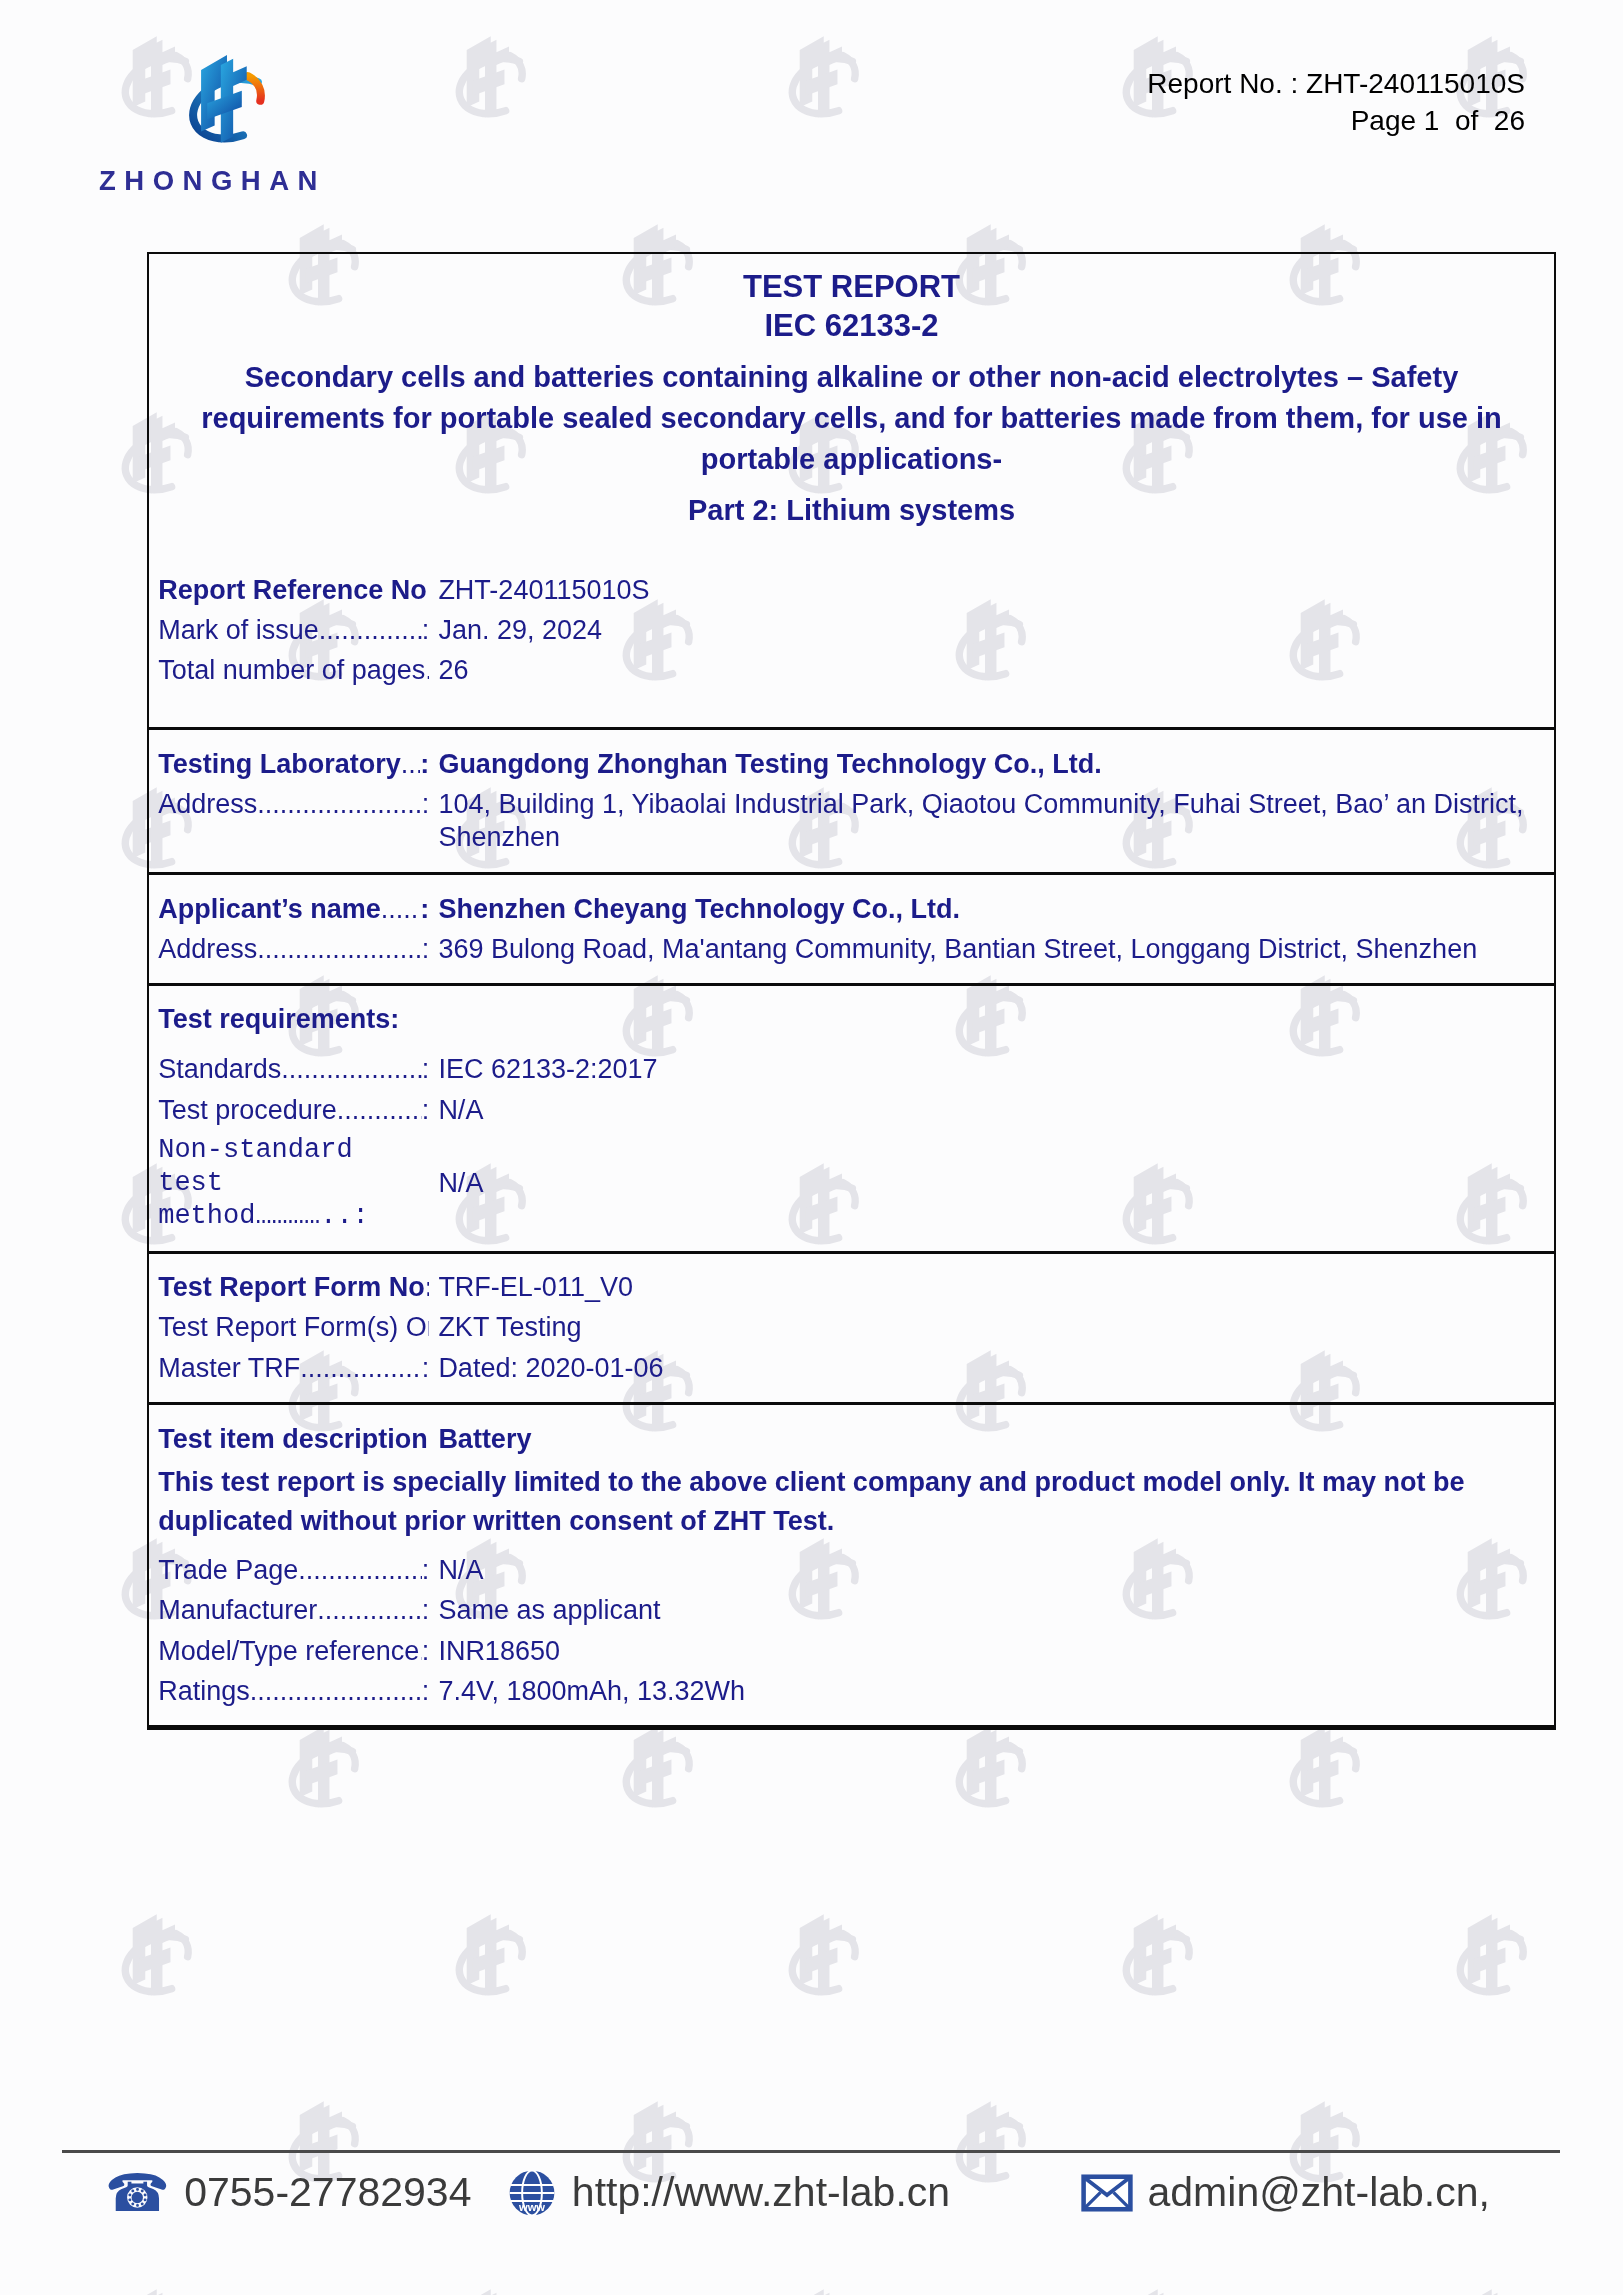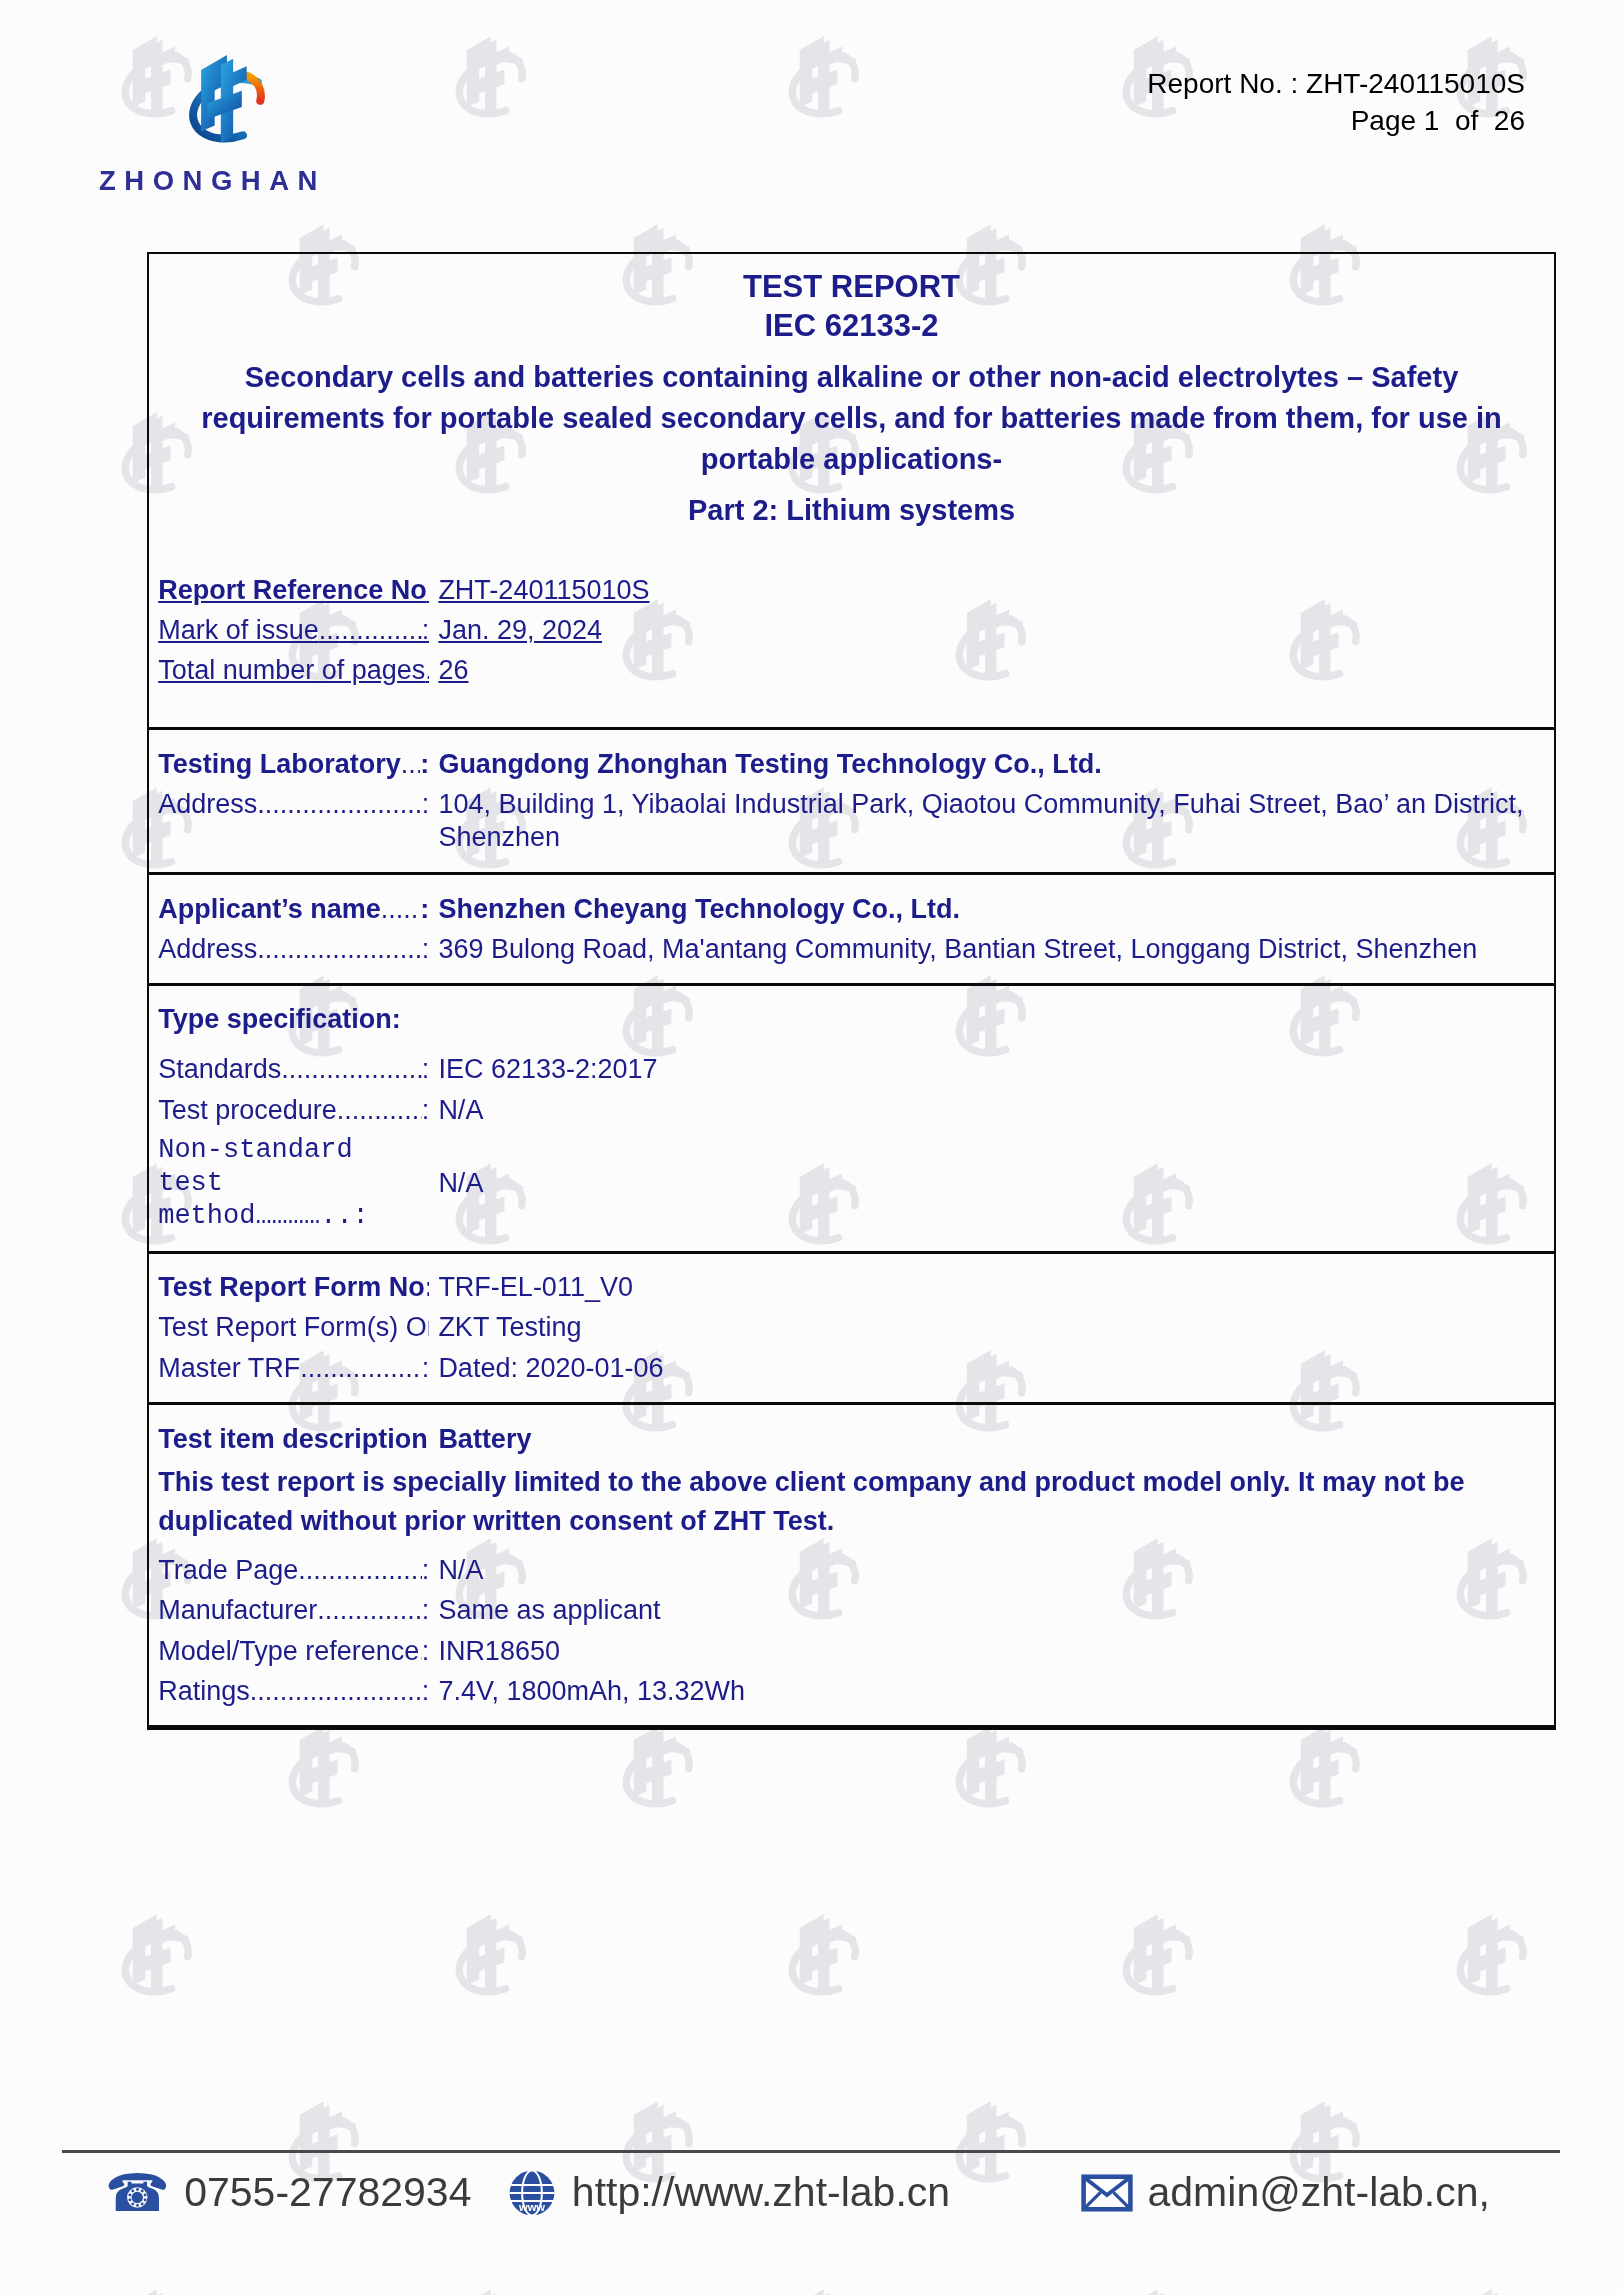--- a/index.html
+++ b/index.html
@@ -30,21 +30,21 @@
     position:absolute; left:147px; top:252px; width:1409px; z-index:1;
     border:2.6px solid #0b0b0b; border-bottom-width:5.2px;
     box-sizing:border-box;
   }
   .section { border-top:3.9px solid #0b0b0b; padding:10.5px 15.7px 10.5px 9.2px; }
   .section:first-child { border-top:none; }
   .title-section { text-align:center; padding:13px 26px 10.5px; }
   .t1, .t2 { font-size:31px; font-weight:bold; line-height:39px; }
   .subtitle { margin-top:11.8px; font-size:29px; font-weight:bold; line-height:41px; }
   .part-title { margin-top:11.8px; font-size:29px; font-weight:bold; line-height:37px; }
-  .sec-pad-lg { padding-top:27.5px; padding-bottom:33px;text-decoration:underline; }
+  .sec-pad-lg { padding-top:27.5px; padding-bottom:33px; }
   .row { font-size:27px; line-height:33px; }
   .row.field { display:flex; margin:7.2px 0; }
   .lbl { flex:0 0 271px; display:flex; white-space:nowrap; overflow:hidden; }
   .lbl .dots { flex:1 1 auto; overflow:hidden; font-weight:normal; }
   .lbl .sep { flex:0 0 auto; }
   .val { flex:1 1 auto; padding-left:9.2px; }
   .b { font-weight:bold; }
   .pre .lt { white-space:pre-line;font-family:Liberation Mono, monospace; }
   .row.vcenter { align-items:center; }
   .sec-header { font-weight:bold; margin:6.5px 0 17px; }
@@ -344,21 +344,21 @@
         <div class="row field">
           <div class="lbl">
             <span class="lt">Address</span>
             <span class="dots">.........................................................................................</span>
             <span class="sep"> :</span>
           </div>
           <div class="val">369 Bulong Road, Ma'antang Community, Bantian Street, Longgang District, Shenzhen</div>
         </div>
       </div>
       <div class="section">
-        <div class="row sec-header">Type specification:</div>
+        <div class="row sec-header">Test requirements:</div>
         <div class="row field">
           <div class="lbl">
             <span class="lt">Standards</span>
             <span class="dots">.........................................................................................</span>
             <span class="sep">:</span>
           </div>
           <div class="val">IEC 62133-2:2017</div>
         </div>
         <div class="row field">
           <div class="lbl">

